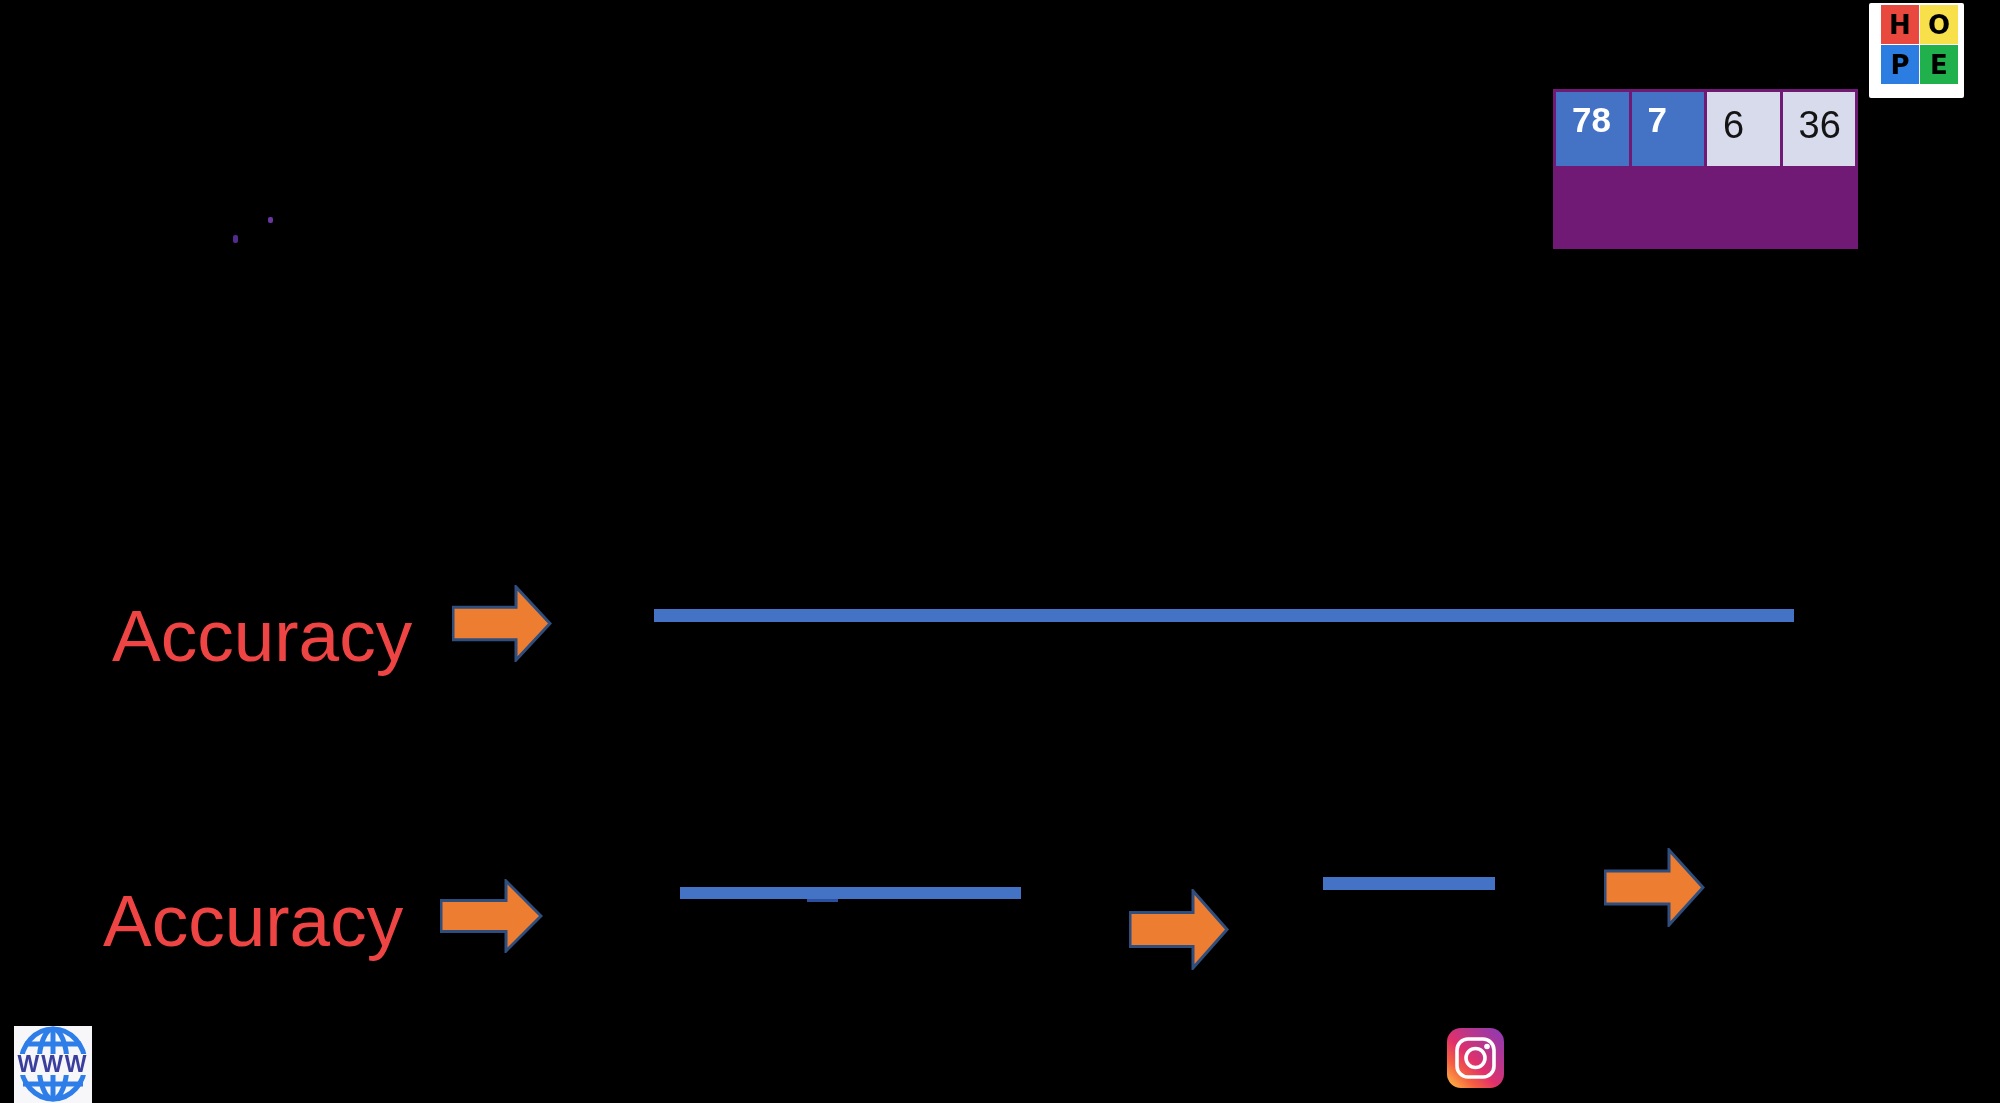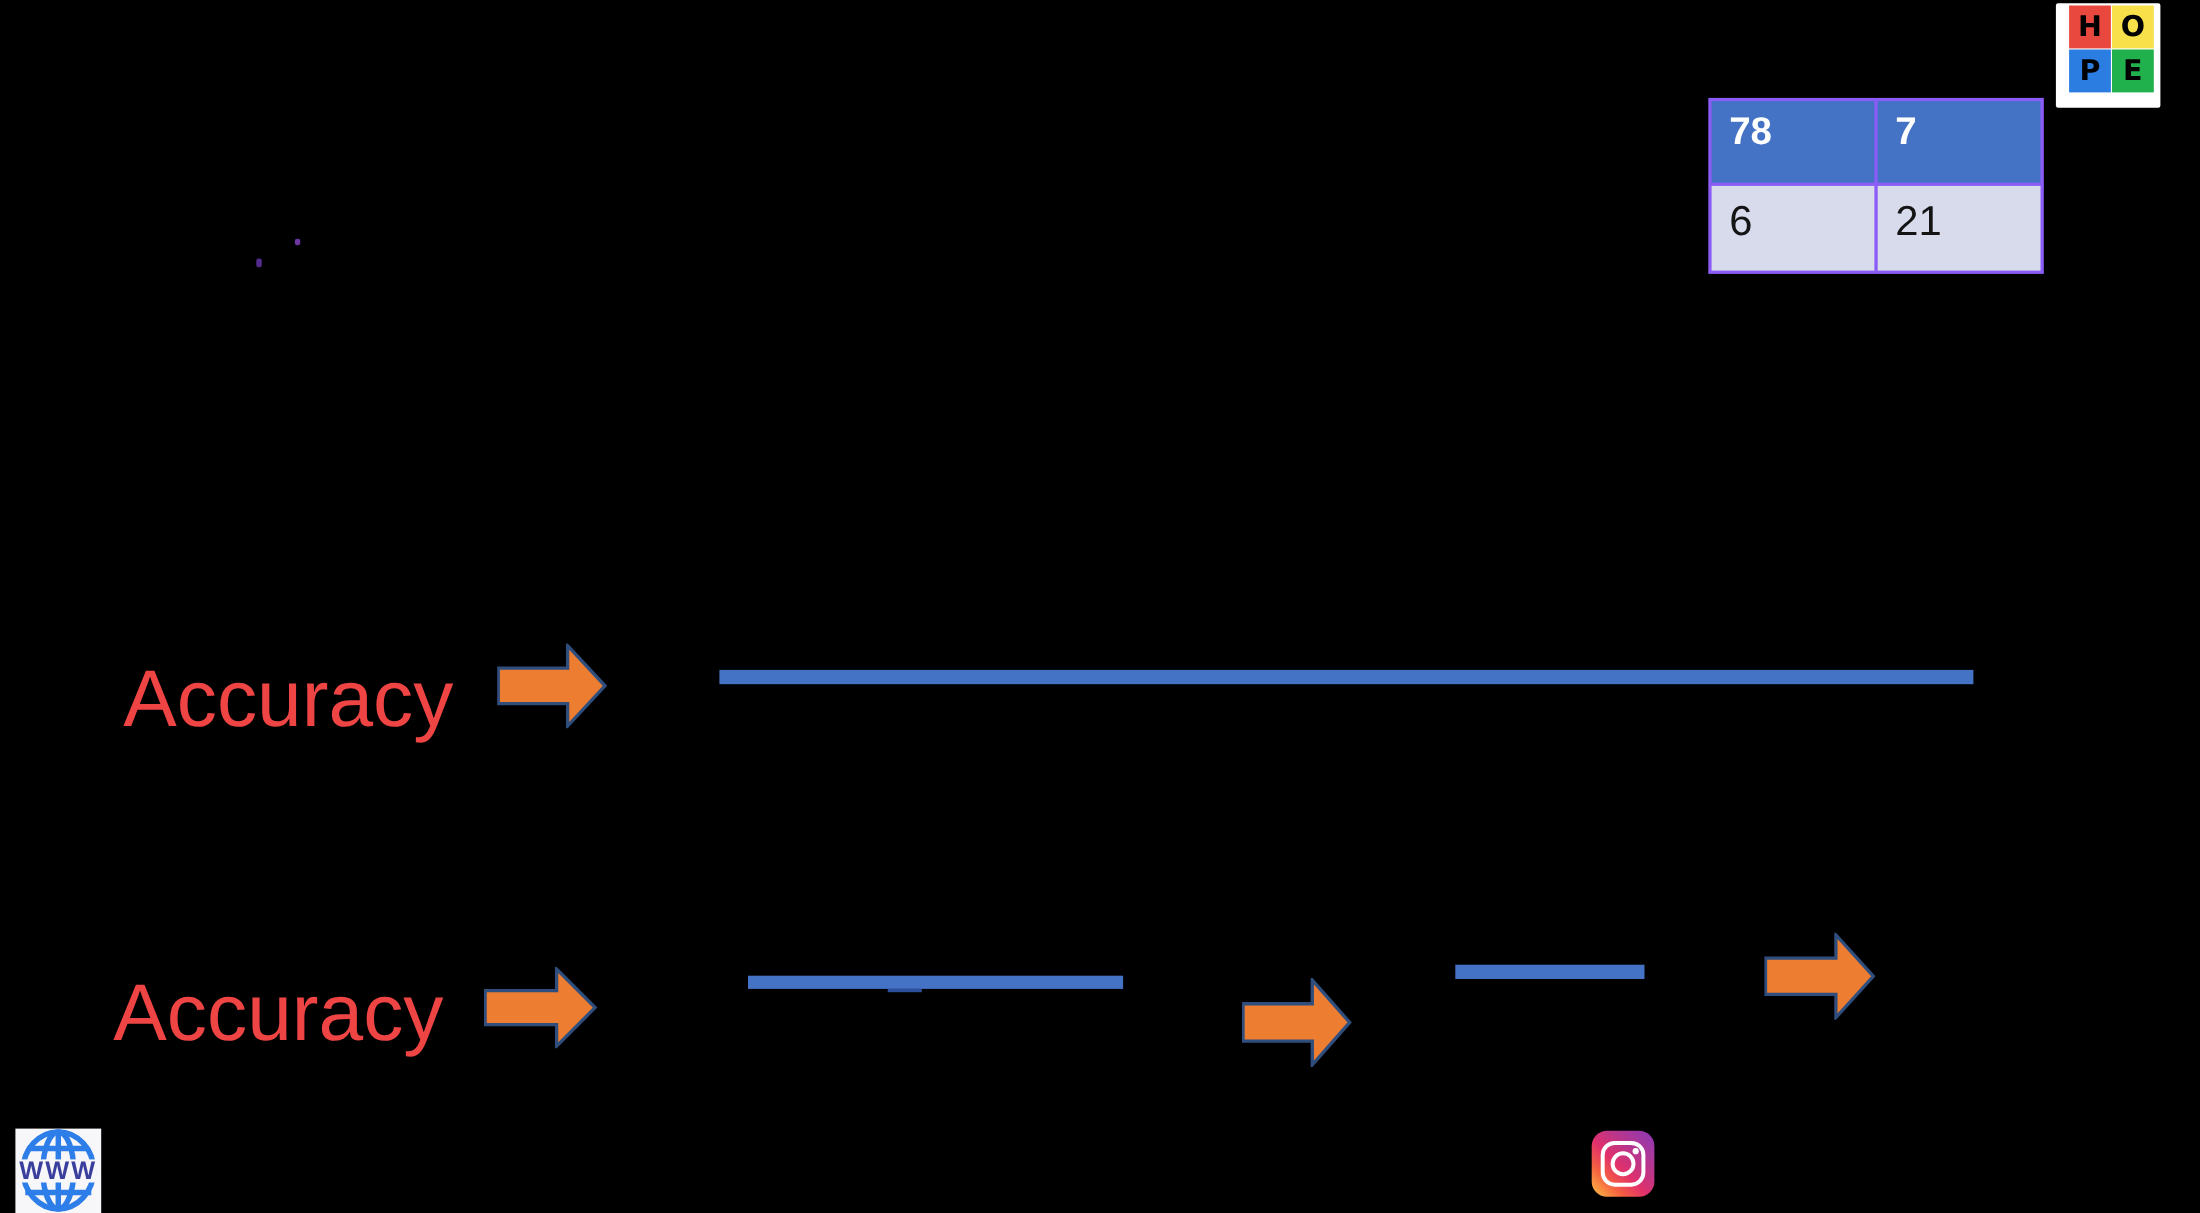--- a/index.html
+++ b/index.html
@@ -30,23 +30,23 @@
     font-weight:800;font-size:26px;color:#000;
   }
   .tile-h{background:#E8483E;}
   .tile-o{background:#F8E04B;}
   .tile-p{background:#2B7DE1;}
   .tile-e{background:#21B14C;}
 
   
   .cm-table{
     left:1553px;top:89px;width:305px;height:160px;
-    background:#8b5cf6;
+    background:#701a75;
     display:grid;
-    grid-template-columns:1fr 1fr;
+    grid-template-columns:1fr 1fr 1fr 1fr;
     grid-template-rows:74px 77px;
     gap:3px;
     padding:3px;
     box-sizing:border-box;
   }
   .cm-cell{box-sizing:border-box;padding:8px 0 0 16px;}
   .cm-head{background:#4472C4;color:#FFFFFF;font-weight:bold;font-size:35px;}
   .cm-body{background:#D7DBEC;color:#141414;font-size:38px;padding-top:12px;}
 
   
@@ -85,21 +85,21 @@
     <div class="hope-tile tile-o">O</div>
     <div class="hope-tile tile-p">P</div>
     <div class="hope-tile tile-e">E</div>
   </div>
 </div>
 
 <div class="abs cm-table">
   <div class="cm-cell cm-head">78</div>
   <div class="cm-cell cm-head">7</div>
   <div class="cm-cell cm-body">6</div>
-  <div class="cm-cell cm-body">21</div>
+  <div class="cm-cell cm-body">36</div>
 </div>
 
 <div class="abs accuracy-label" style="left:112px;top:599px;">Accuracy</div>
 
 <svg class="abs" style="left:452px;top:585px;" width="100" height="77" viewBox="0 0 100 77">
   <polygon points="1,22.3 64,22.3 64,2 98,38.5 64,75 64,54.7 1,54.7" fill="#ED7D31" stroke="#2F4E7E" stroke-width="3"></polygon>
 </svg>
 
 <div class="abs blue-bar" style="left:654px;top:609px;width:1140px;height:13px;"></div>
 

